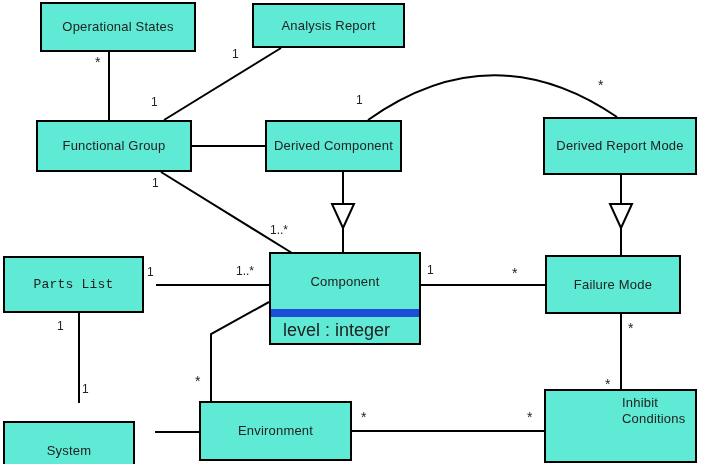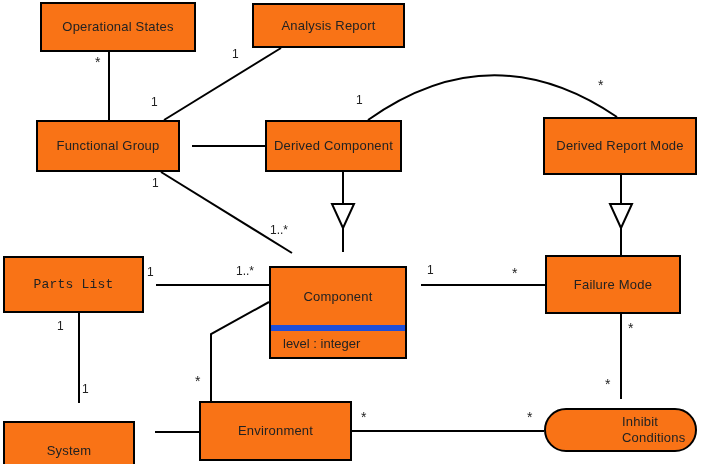--- a/index.html
+++ b/index.html
@@ -22,21 +22,21 @@
     left: 0;
     top: 0;
     width: 702px;
     height: 464px;
     pointer-events: none;
   }
   .uml-class {
     position: absolute;
     box-sizing: border-box;
     border: 2px solid #000000;
-    background: #f97316;
+    background: #5eead4;
     display: flex;
     flex-direction: column;
   }
   .uml-name {
     flex: 1 1 auto;
     display: flex;
     align-items: center;
     justify-content: center;
     font-size: 13px;
     color: #222222;
@@ -46,22 +46,22 @@
     white-space: pre-line;
     padding: 0 4px;
   }
   .uml-name.align-top-left {
     align-items: flex-start;
     justify-content: flex-start;
     padding: 4px 0 0 76px;
     text-align: left;
   }
   .uml-attrs {
-    border-top: 6px solid #1d4ed8;
-    font-size: 13px;
+    border-top: 8px solid #1d4ed8;
+    font-size: 18px;
     color: #222222;
     padding: 5px 0 5px 12px;
     line-height: 16px;
   }
   .uml-attr {
     white-space: nowrap;
   }
   .mult {
     position: absolute;
     font-size: 12px;
@@ -126,48 +126,48 @@
       </g>
     </svg>
 
   <div id="boxes">
       <div class="uml-class" style="left: 40px; top: 2px; width: 156px; height: 50px;">
         <div class="uml-name">Operational States</div>
       </div>
       <div class="uml-class" style="left: 252px; top: 3px; width: 153px; height: 45px;">
         <div class="uml-name">Analysis Report</div>
       </div>
-      <div class="uml-class" style="left: 36px; top: 120px; width: 144px; height: 52px;">
+      <div class="uml-class" style="left: 36px; top: 120px; width: 156px; height: 52px;">
         <div class="uml-name">Functional Group</div>
       </div>
       <div class="uml-class" style="left: 265px; top: 120px; width: 137px; height: 52px;">
         <div class="uml-name">Derived Component</div>
       </div>
       <div class="uml-class" style="left: 543px; top: 117px; width: 154px; height: 58px;">
         <div class="uml-name">Derived Report Mode</div>
       </div>
       <div class="uml-class" style="left: 3px; top: 256px; width: 141px; height: 57px; font-family: Liberation Mono, monospace;">
         <div class="uml-name">Parts List</div>
       </div>
-      <div class="uml-class" style="left: 269px; top: 266px; width: 138px; height: 93px;">
+      <div class="uml-class" style="left: 269px; top: 252px; width: 152px; height: 93px;">
         <div class="uml-name">Component</div>
         <div class="uml-attrs">
           <div class="uml-attr">level : integer</div>
         </div>
       </div>
       <div class="uml-class" style="left: 545px; top: 255px; width: 136px; height: 59px;">
         <div class="uml-name">Failure Mode</div>
       </div>
       <div class="uml-class" style="left: 3px; top: 421px; width: 132px; height: 59px;">
         <div class="uml-name">System</div>
       </div>
       <div class="uml-class" style="left: 199px; top: 401px; width: 153px; height: 60px;">
         <div class="uml-name">Environment</div>
       </div>
-      <div class="uml-class" style="left: 544px; top: 408px; width: 153px; height: 44px; border-radius: 25px;">
+      <div class="uml-class" style="left: 544px; top: 389px; width: 153px; height: 74px;">
         <div class="uml-name align-top-left">Inhibit
 Conditions</div>
       </div>
     </div>
   <div id="mults">
       <div class="mult star" style="left: 95px; top: 57px;">*</div>
       <div class="mult" style="left: 232px; top: 48px;">1</div>
       <div class="mult" style="left: 151px; top: 96px;">1</div>
       <div class="mult" style="left: 356px; top: 94px;">1</div>
       <div class="mult star" style="left: 598px; top: 80px;">*</div>

